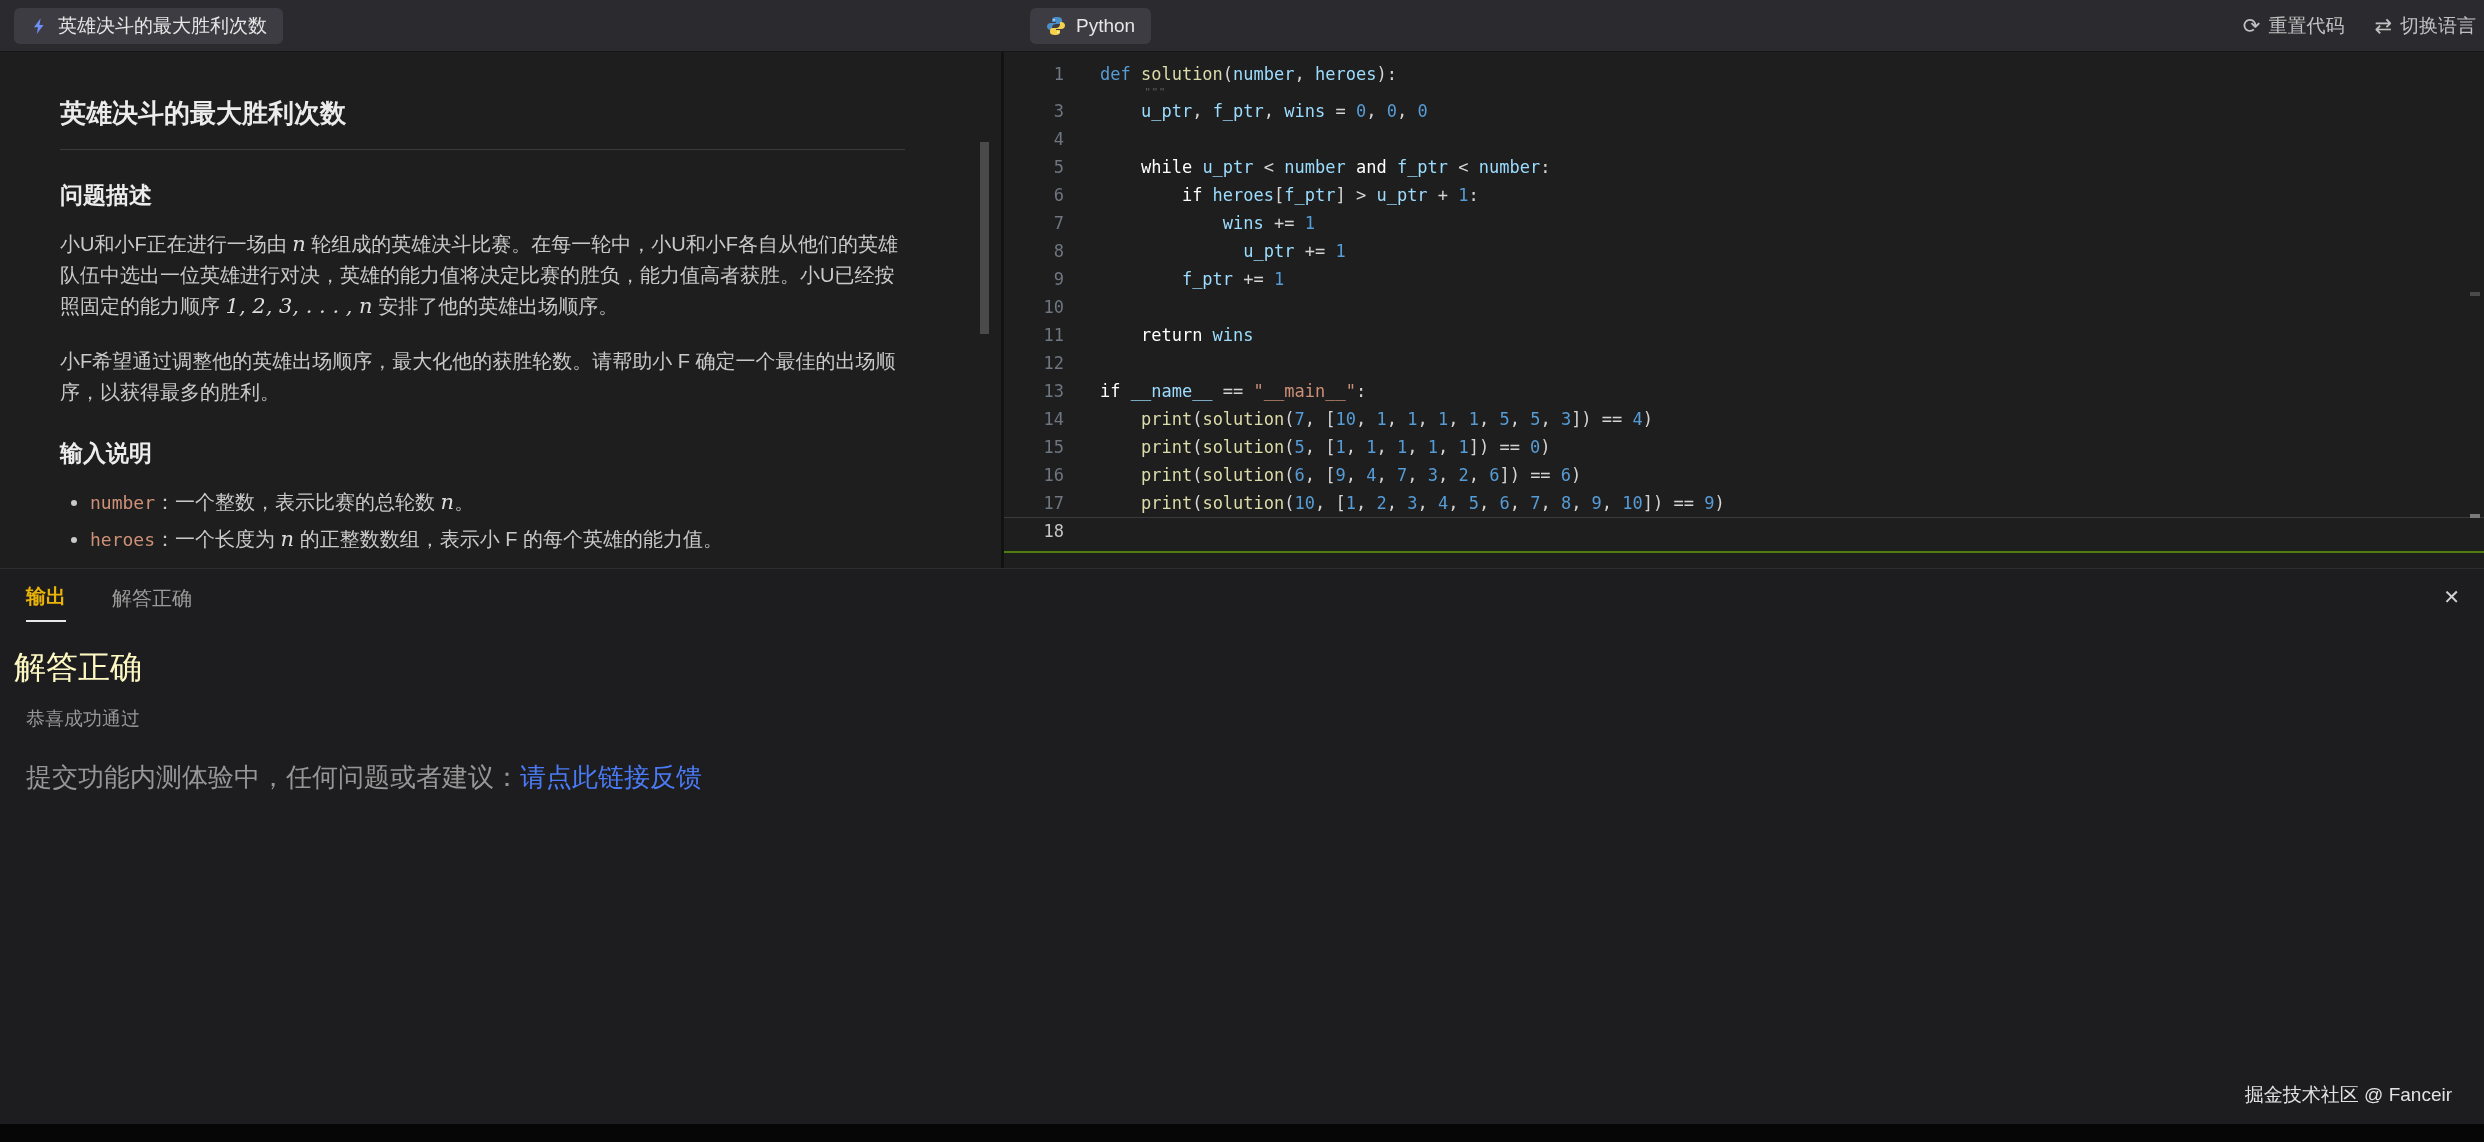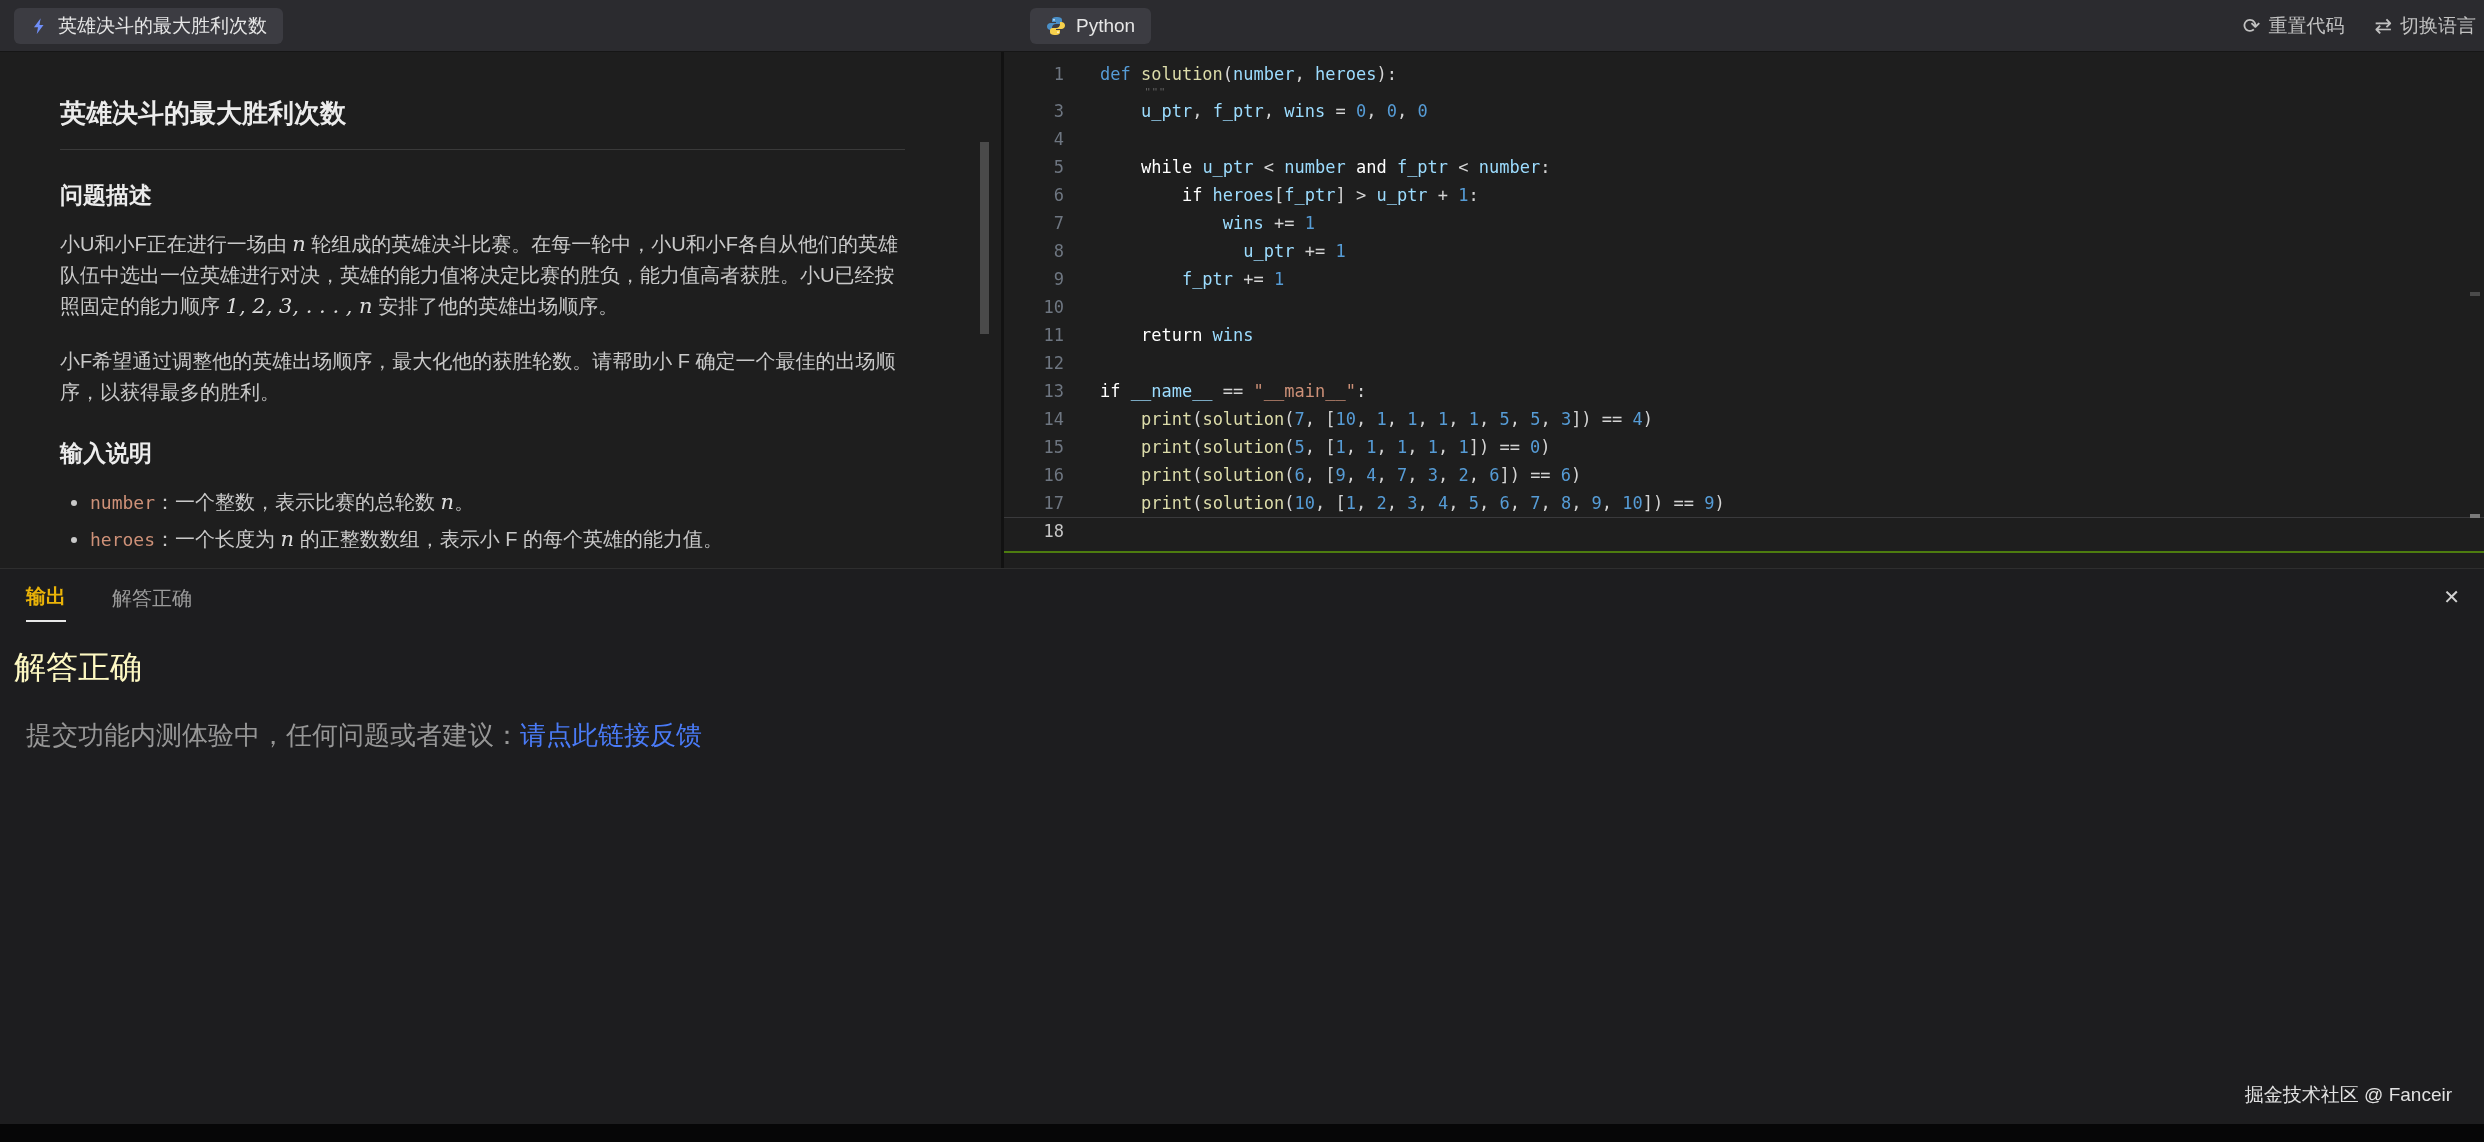--- a/index.html
+++ b/index.html
@@ -226,20 +226,21 @@
 
   </div>
 
   <section class="bottom-panel">
     <div class="btabs">
         <div class="btab active">输出</div>
         <div class="btab">解答正确</div>
       </div>
     <div class="close-btn">✕</div>
     <div class="result-title">解答正确</div>
+    <div class="result-note">恭喜成功通过</div>
     <div class="feedback">
       <span>提交功能内测体验中，任何问题或者建议：</span><a href="#">请点此链接反馈</a>
     </div>
   </section>
 
   <div class="watermark">掘金技术社区 @ Fanceir</div>
   <div class="bottom-strip"></div>
 
 </div>
 

